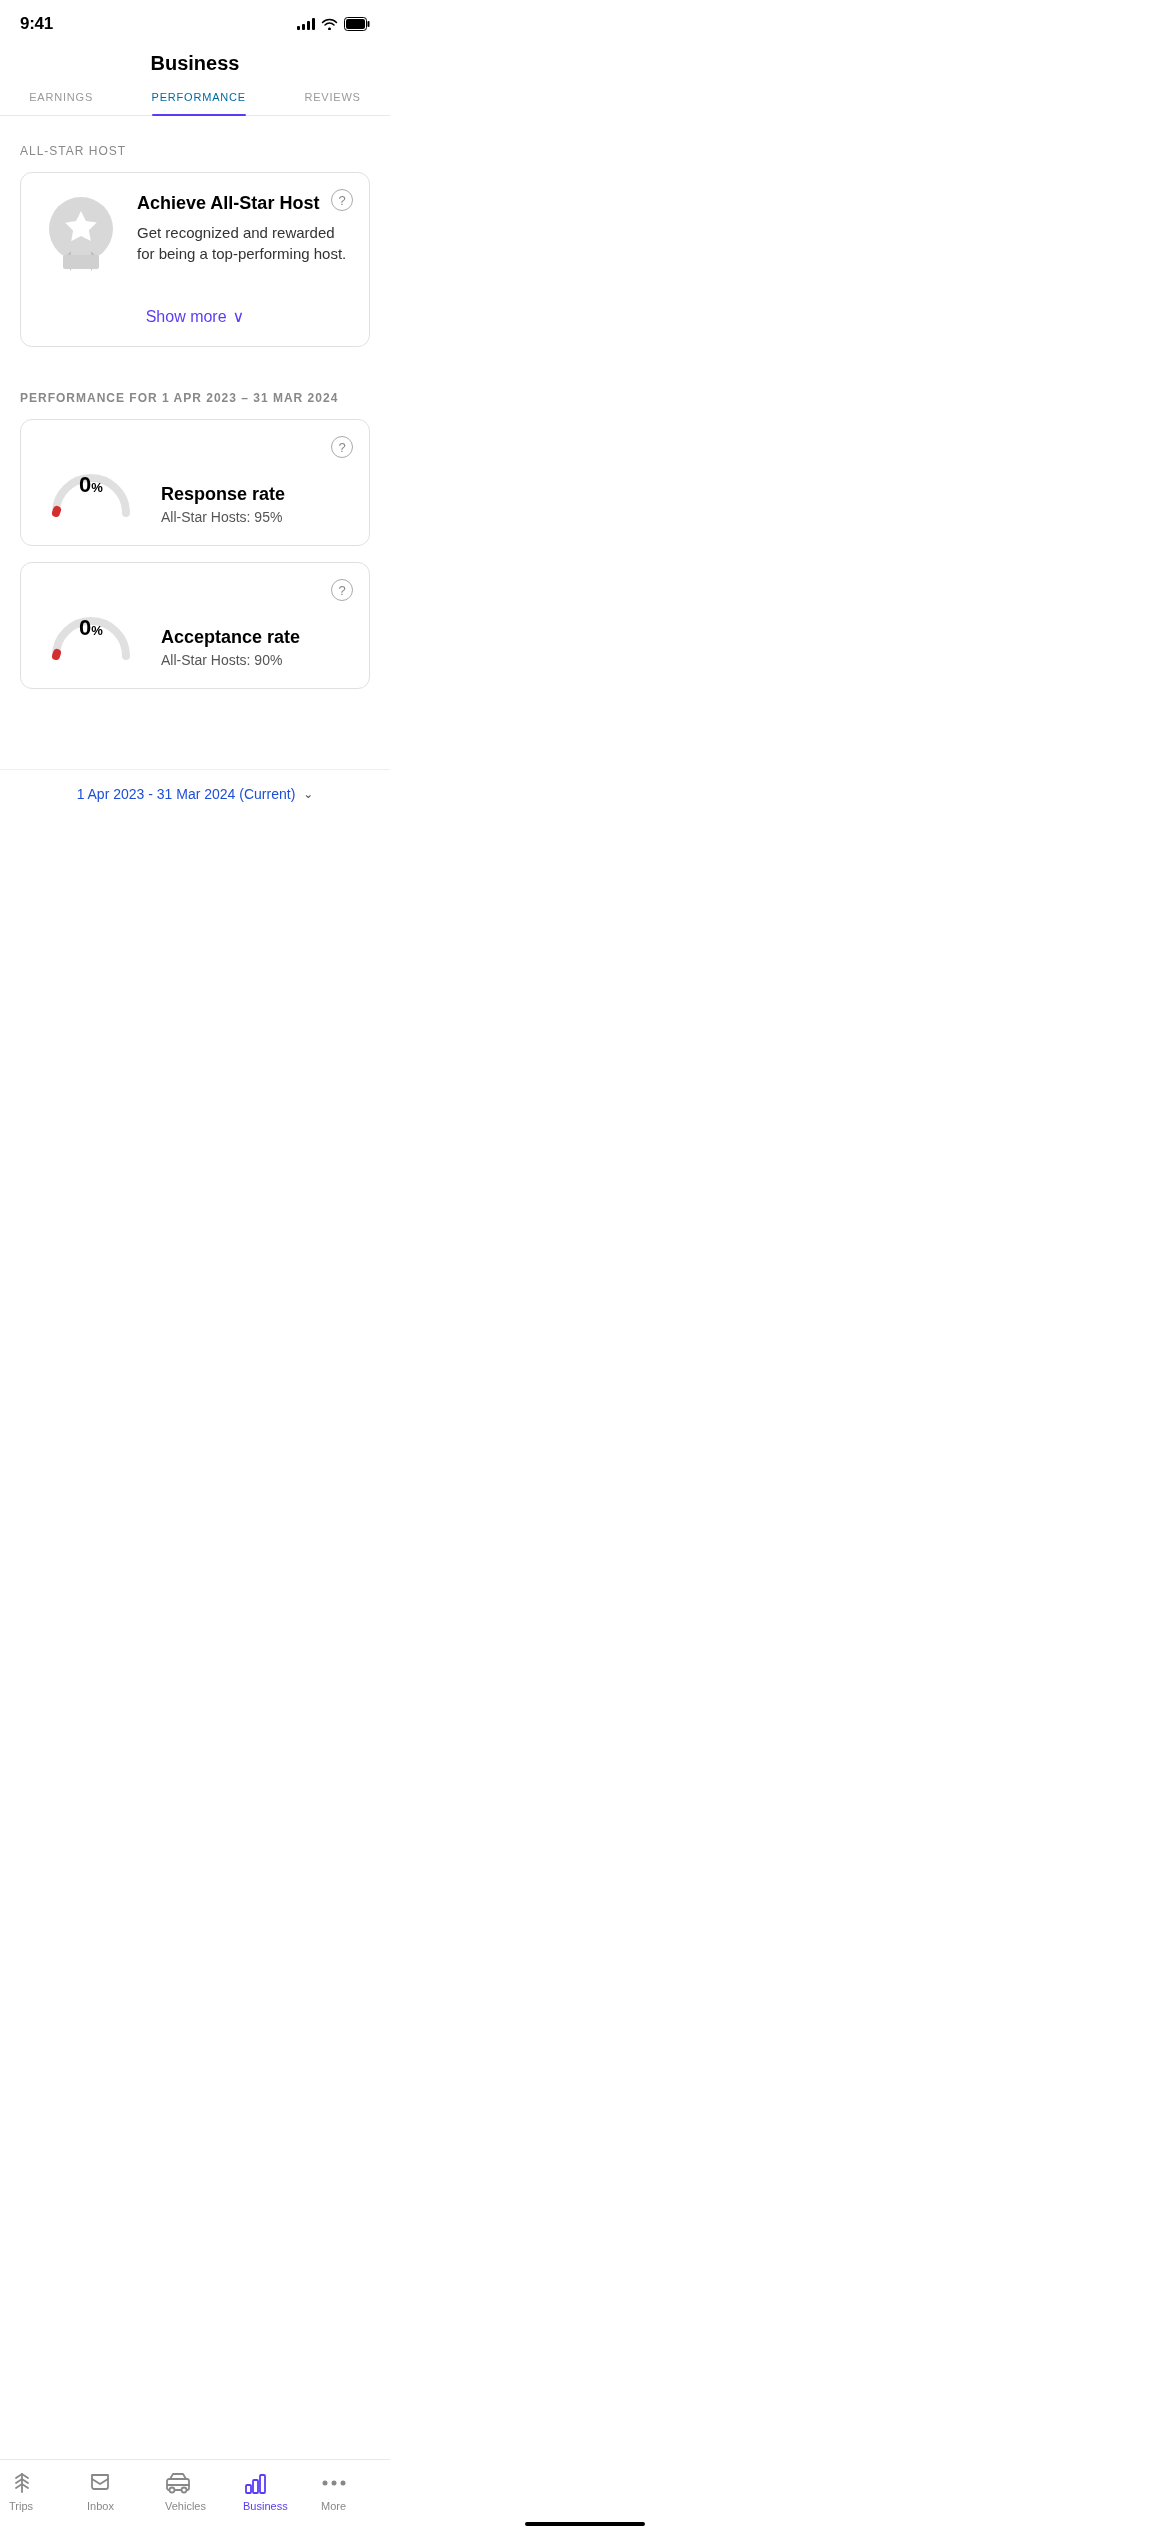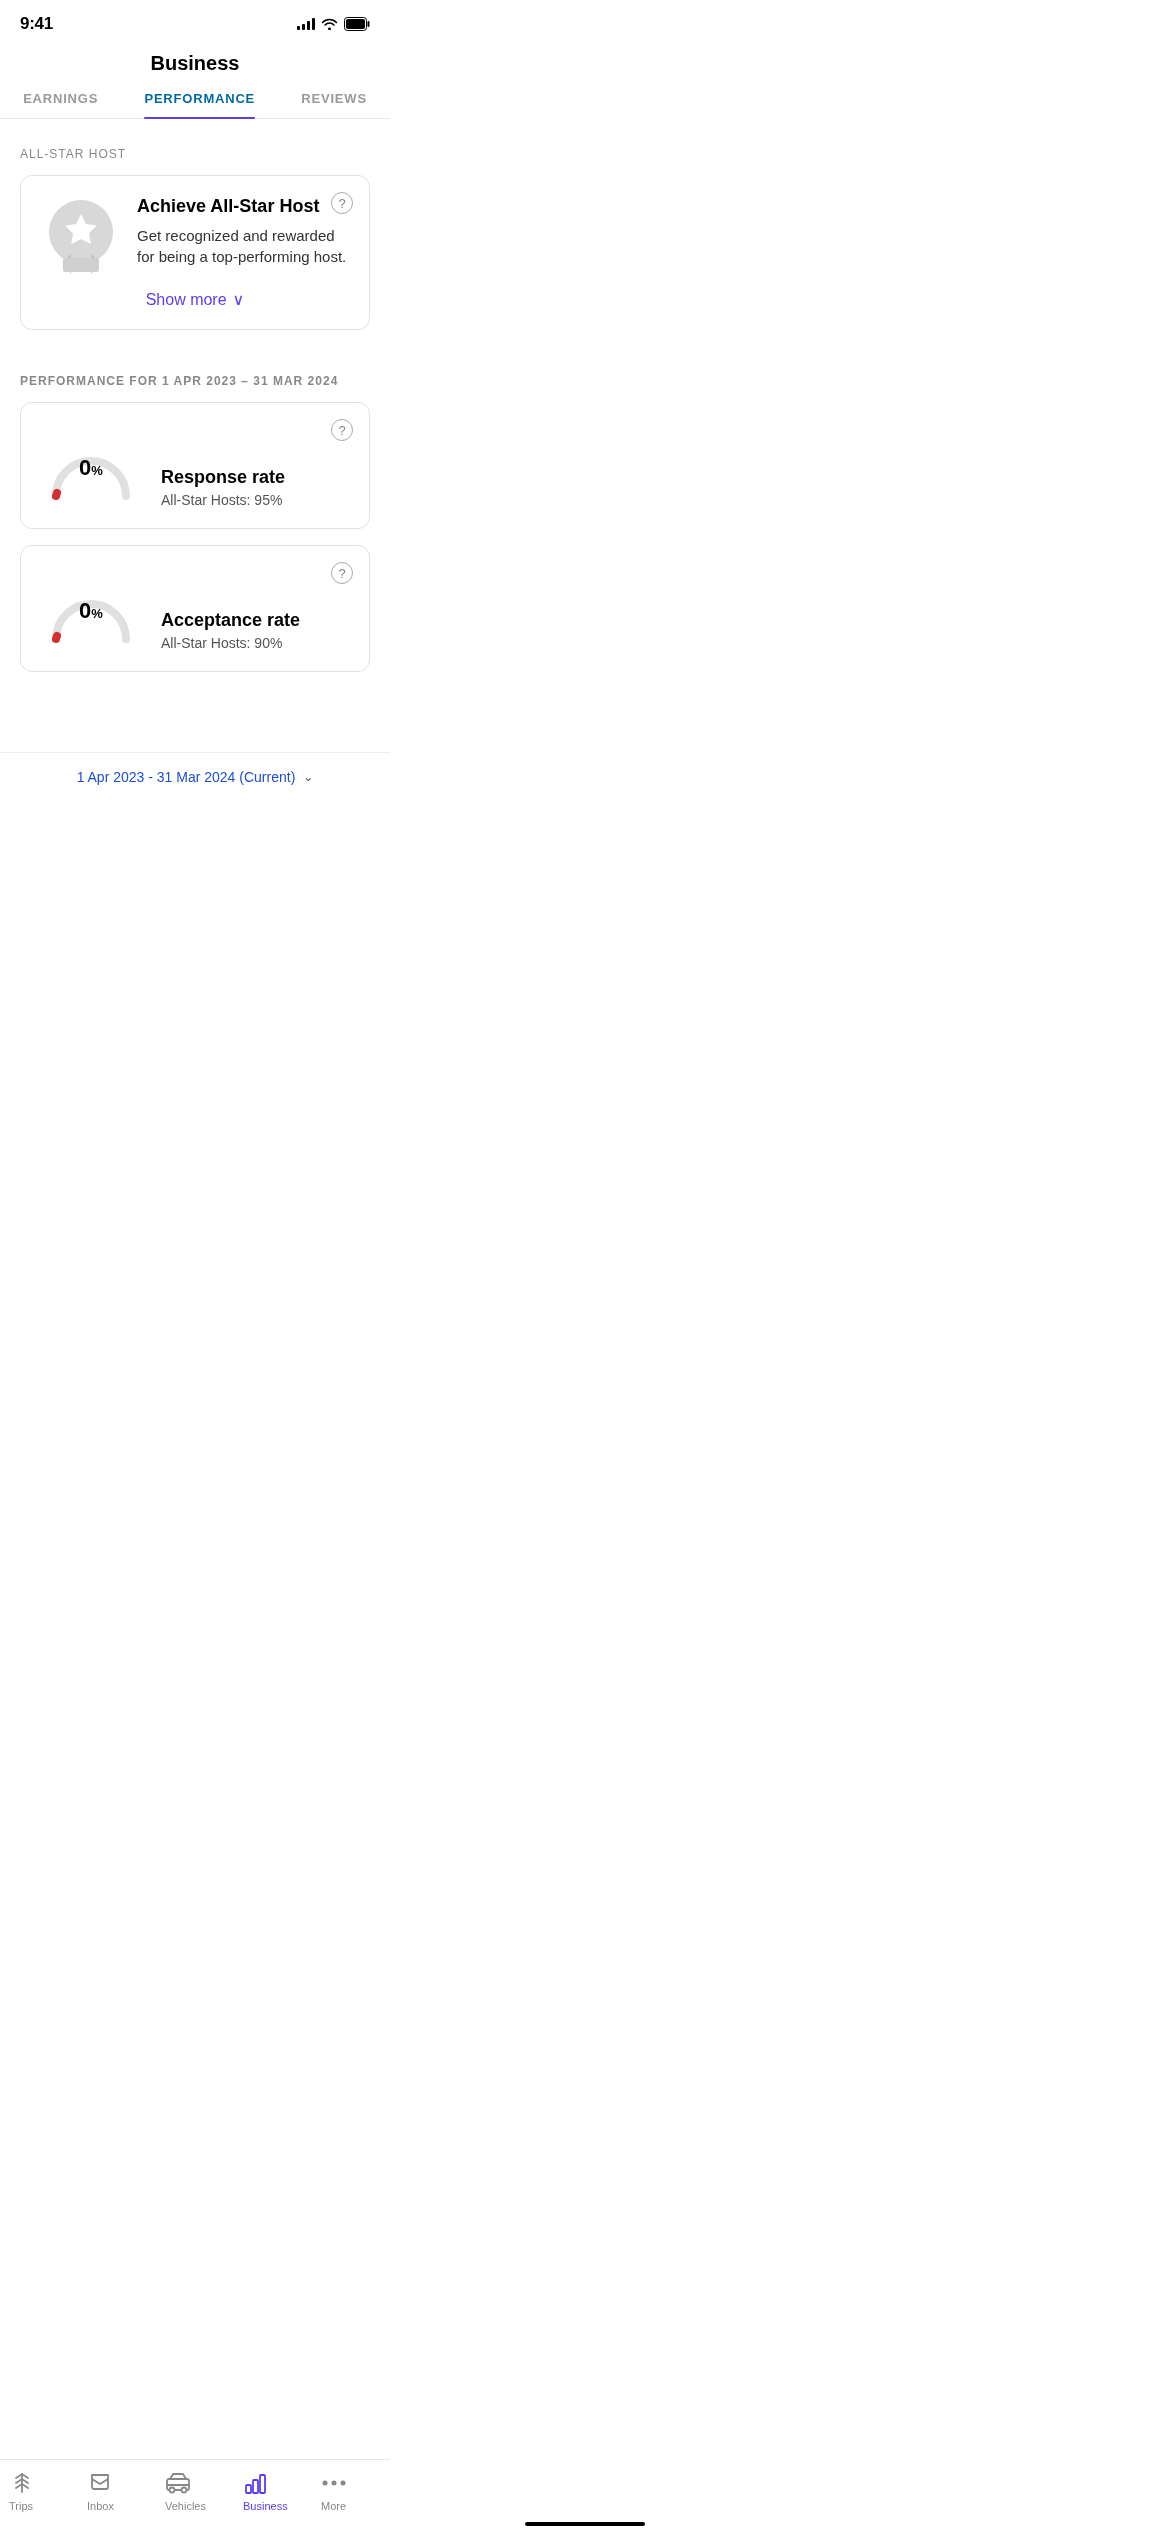--- a/index.html
+++ b/index.html
@@ -61,22 +61,22 @@
 
     
     .tabs {
       display: flex;
       justify-content: space-around;
       padding: 16px 0 0;
       border-bottom: 1px solid #e8e8e8;
       background: #fff;
     }
     .tab {
-      font-size: 13px;
-      font-weight: 700;
+      font-size: 11px;
+      font-weight: 400;
       color: #999;
       letter-spacing: 0.8px;
       padding-bottom: 12px;
       cursor: pointer;
       position: relative;
       text-transform: uppercase;
     }
     .tab.active {
       color: #0369a1;
     }
@@ -154,21 +154,21 @@
     .allstar-content p {
       font-size: 15px;
       color: #333;
       line-height: 1.4;
     }
     .show-more-btn {
       display: flex;
       align-items: center;
       gap: 6px;
       justify-content: center;
-      margin-top: 4px;
+      margin-top: 24px;
       color: #5B3CF5;
       font-size: 16px;
       font-weight: 500;
       cursor: pointer;
       border: none;
       background: none;
       width: 100%;
     }
 
     

